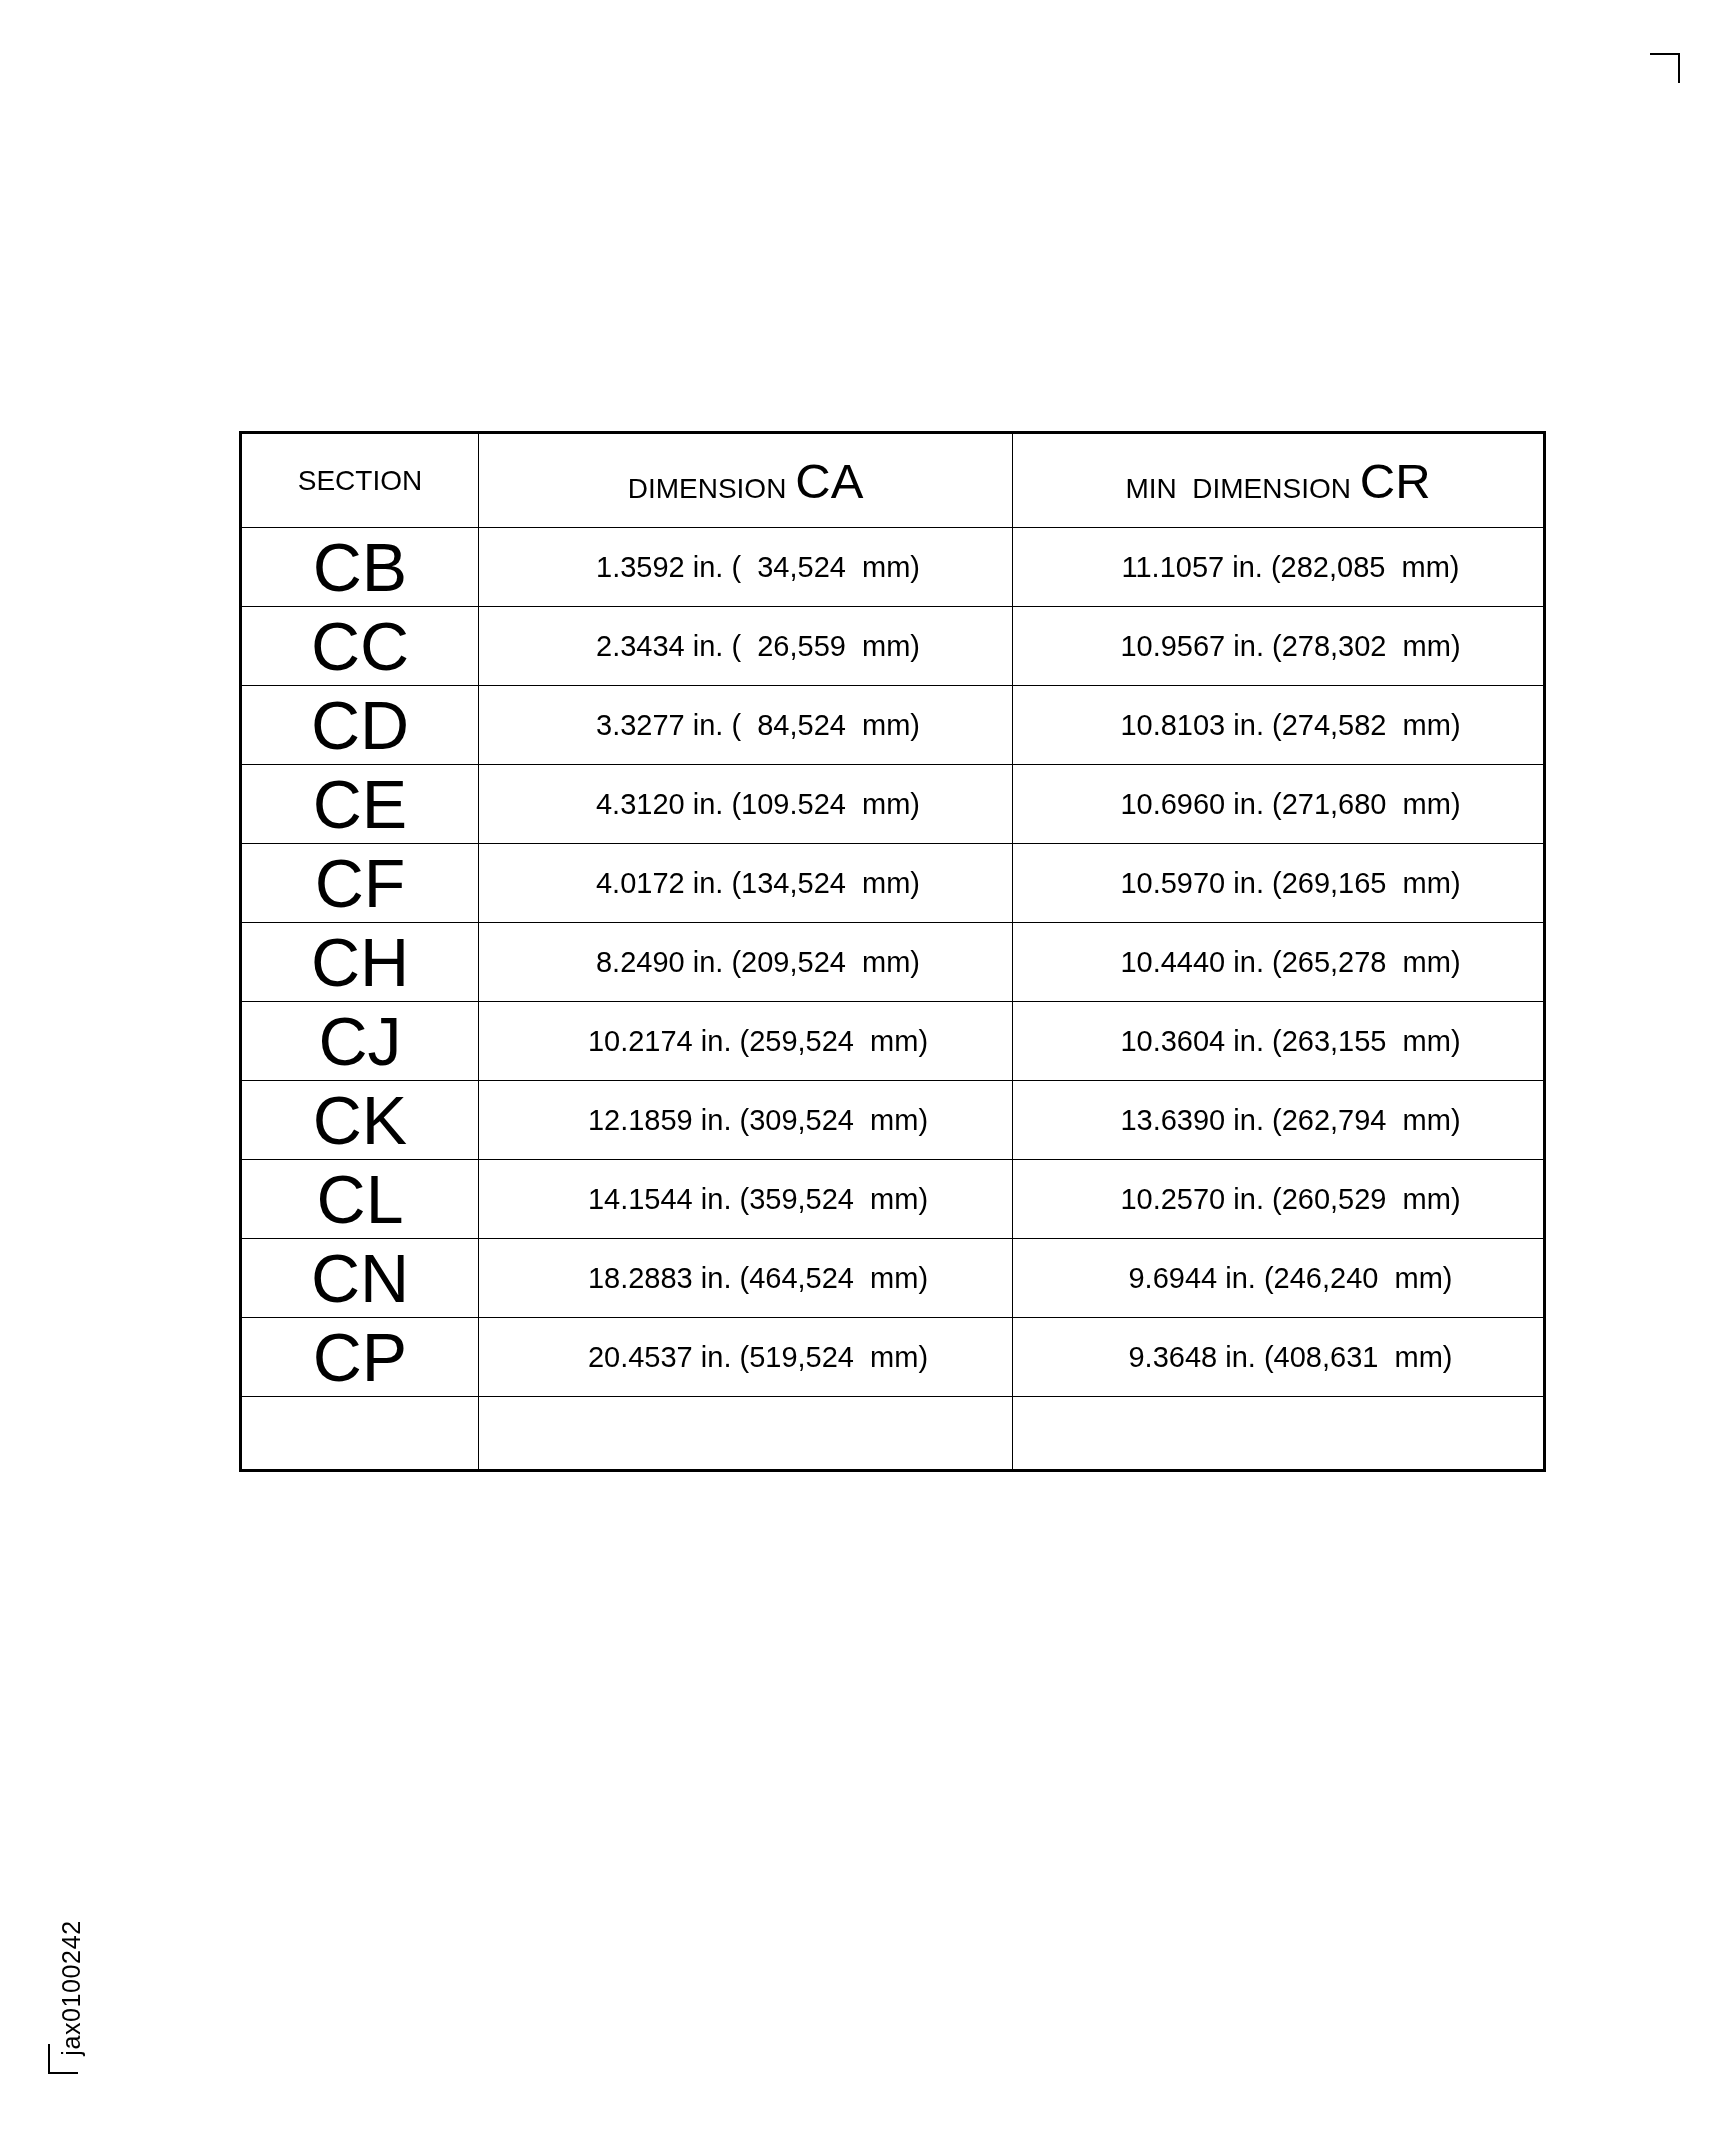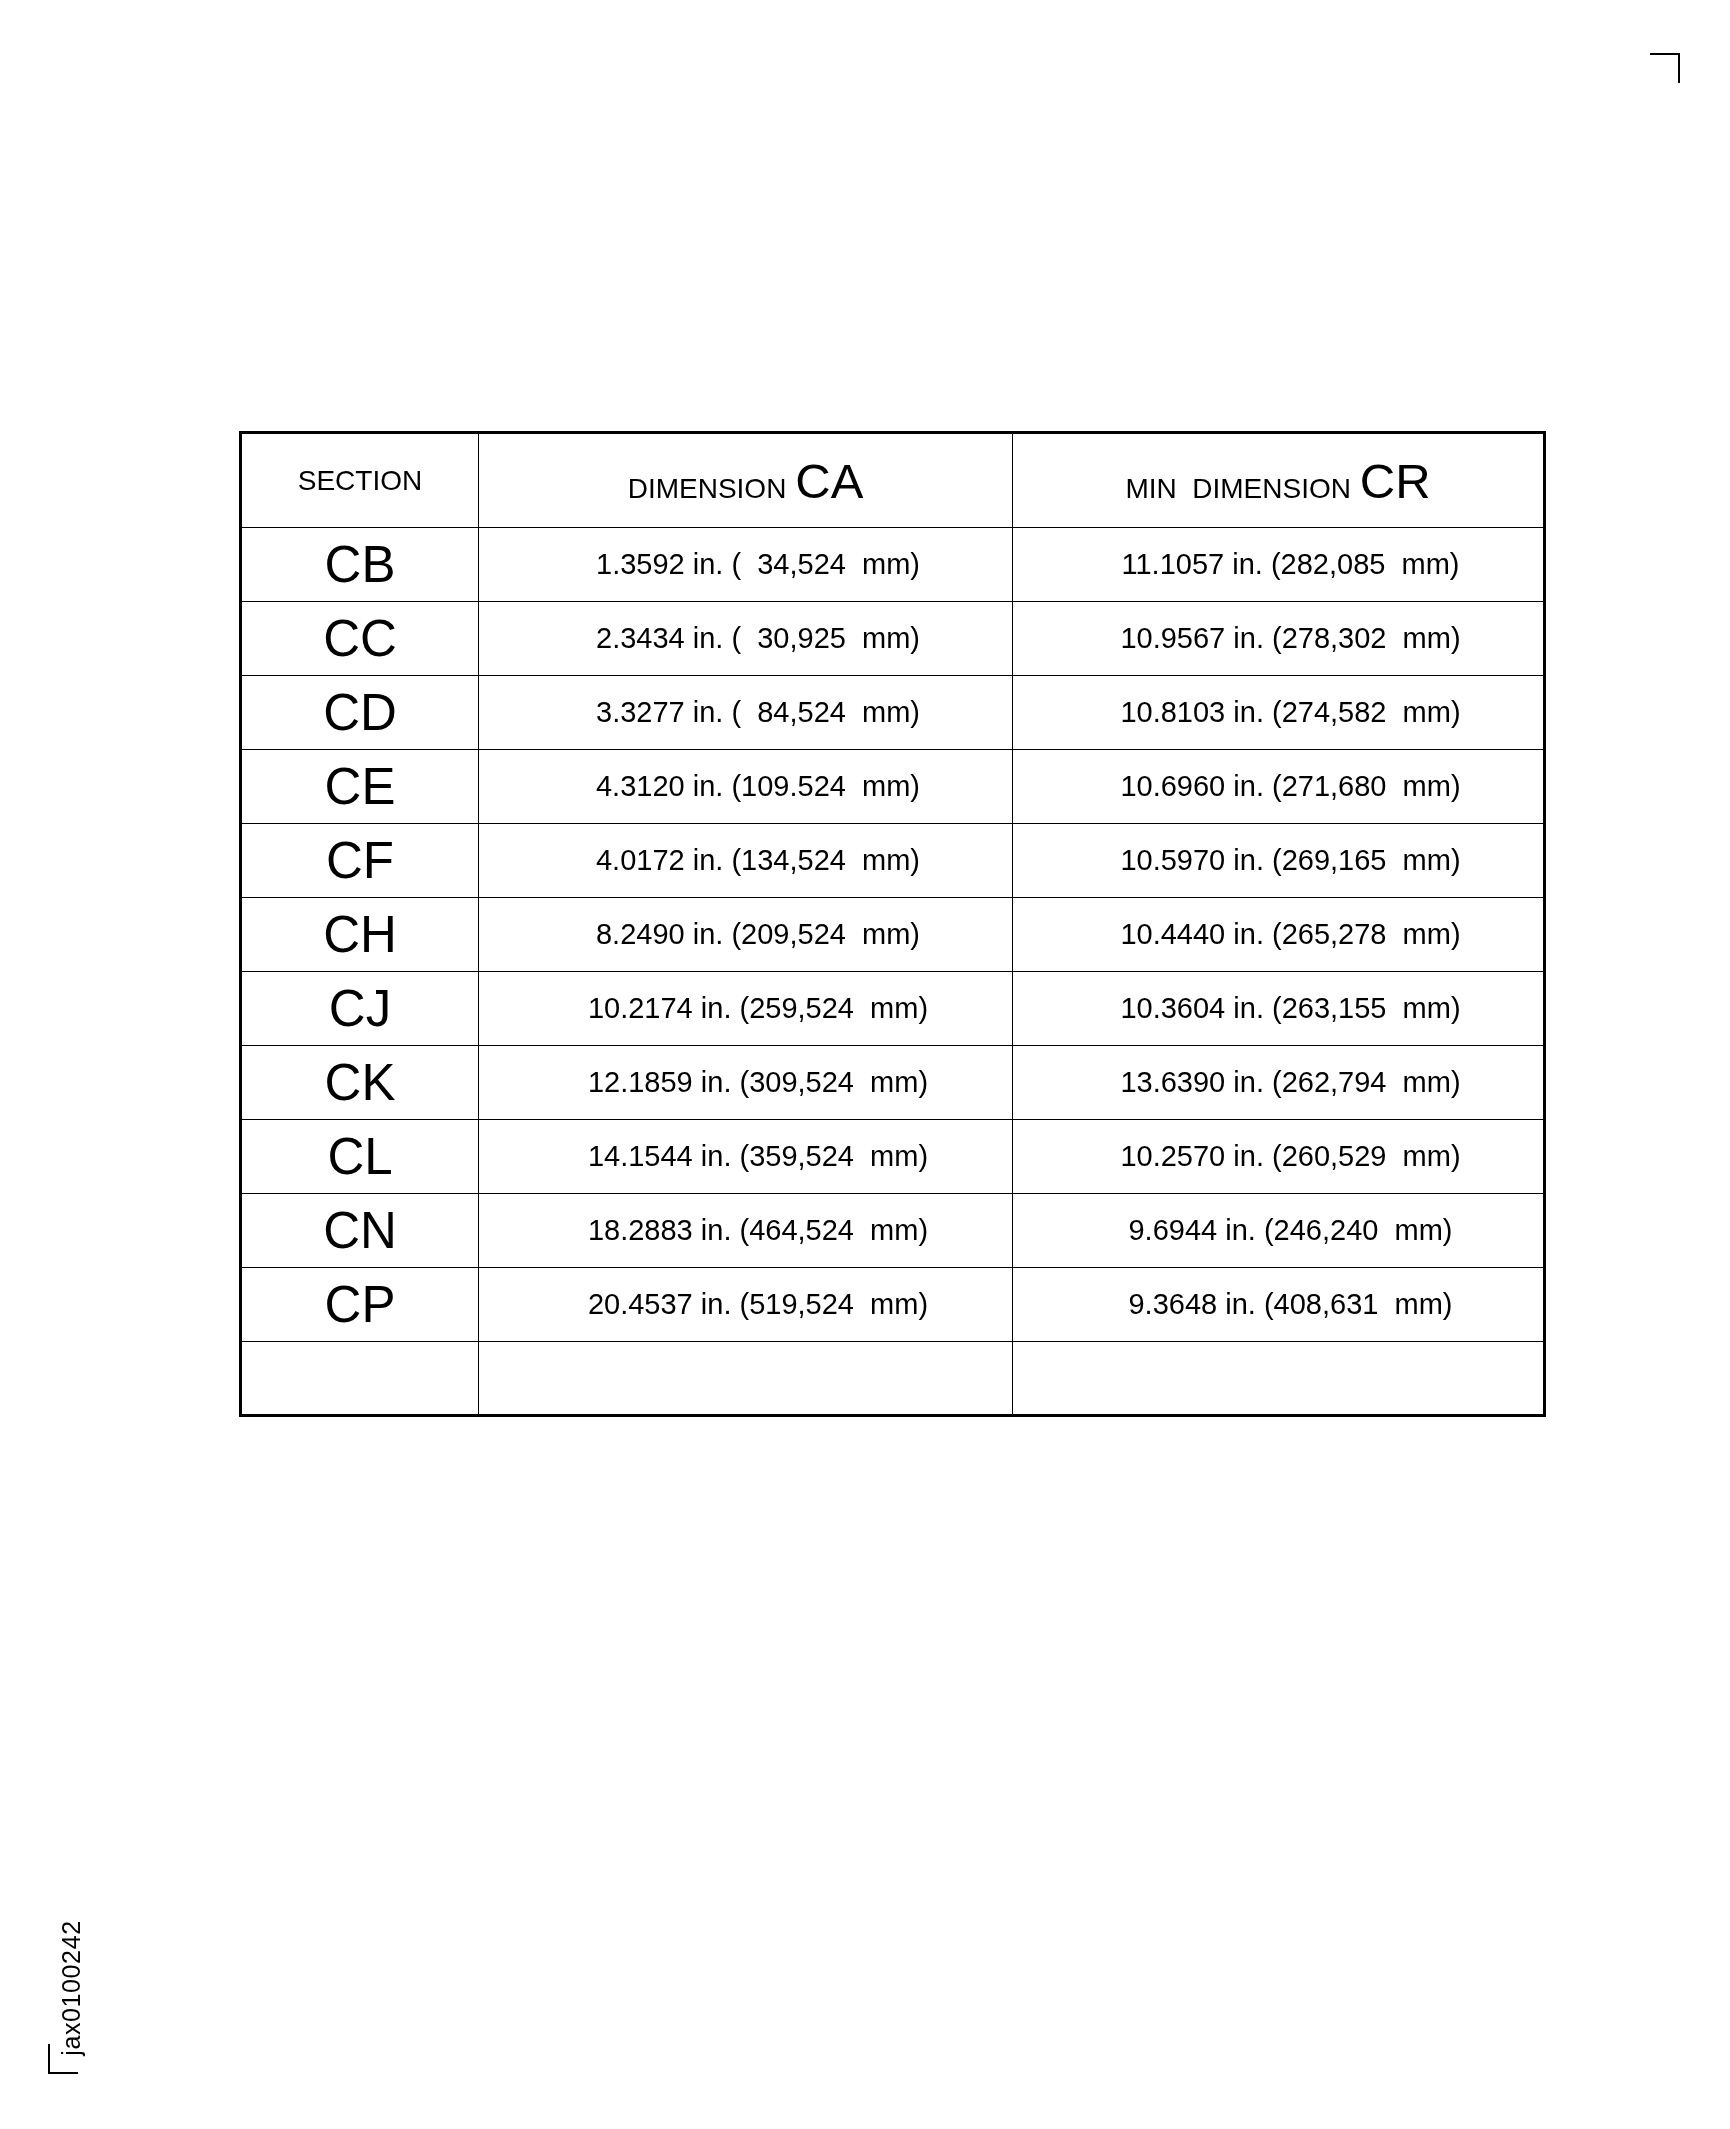--- a/index.html
+++ b/index.html
@@ -10,21 +10,21 @@
   table.dims { position:absolute; left:198px; top:431px; width:1305px; border-collapse:collapse; table-layout:fixed;margin-left:41px; }
   table.dims td, table.dims th { border:1.9px solid #000; padding:0; text-align:center; vertical-align:middle; }
   table.dims tr.head { height:95px; }
   table.dims tr.row { height:74px; }
   table.dims { border:3.2px solid #000; }
   .col-sec { width:238px; }
   .col-ca { width:534px; }
   .col-cr { width:532px; }
   .h-small { font-size:28px; letter-spacing:0px; }
   .h-big { font-size:49px; margin-left:8.9px;text-align:right; }
-  .sec { font-size:51px; }
+  .sec { font-size:68px; }
   .val { font-size:29px; white-space:pre; display:inline-block; text-align:center; }
   .val-ca { width:379px; margin-left:25px; }
   .val-cr { width:379px; margin-left:25px; }
 </style>
 </head>
 <body>
 
 <div class="corner-tr"></div>
 <div class="corner-bl"></div>
 <div class="fig-id">jax0100242</div>
@@ -43,21 +43,21 @@
   </tr>
   </tbody>
     <tbody id="rows">
       <tr class="row">
         <td><span class="sec">CB</span></td>
         <td><span class="val val-ca">1.3592 in. (  34,524  mm)</span></td>
         <td><span class="val val-cr">11.1057 in. (282,085  mm)</span></td>
       </tr>
       <tr class="row">
         <td><span class="sec">CC</span></td>
-        <td><span class="val val-ca">2.3434 in. (  30,925  mm)</span></td>
+        <td><span class="val val-ca">2.3434 in. (  26,559  mm)</span></td>
         <td><span class="val val-cr">10.9567 in. (278,302  mm)</span></td>
       </tr>
       <tr class="row">
         <td><span class="sec">CD</span></td>
         <td><span class="val val-ca">3.3277 in. (  84,524  mm)</span></td>
         <td><span class="val val-cr">10.8103 in. (274,582  mm)</span></td>
       </tr>
       <tr class="row">
         <td><span class="sec">CE</span></td>
         <td><span class="val val-ca">4.3120 in. (109.524  mm)</span></td>

